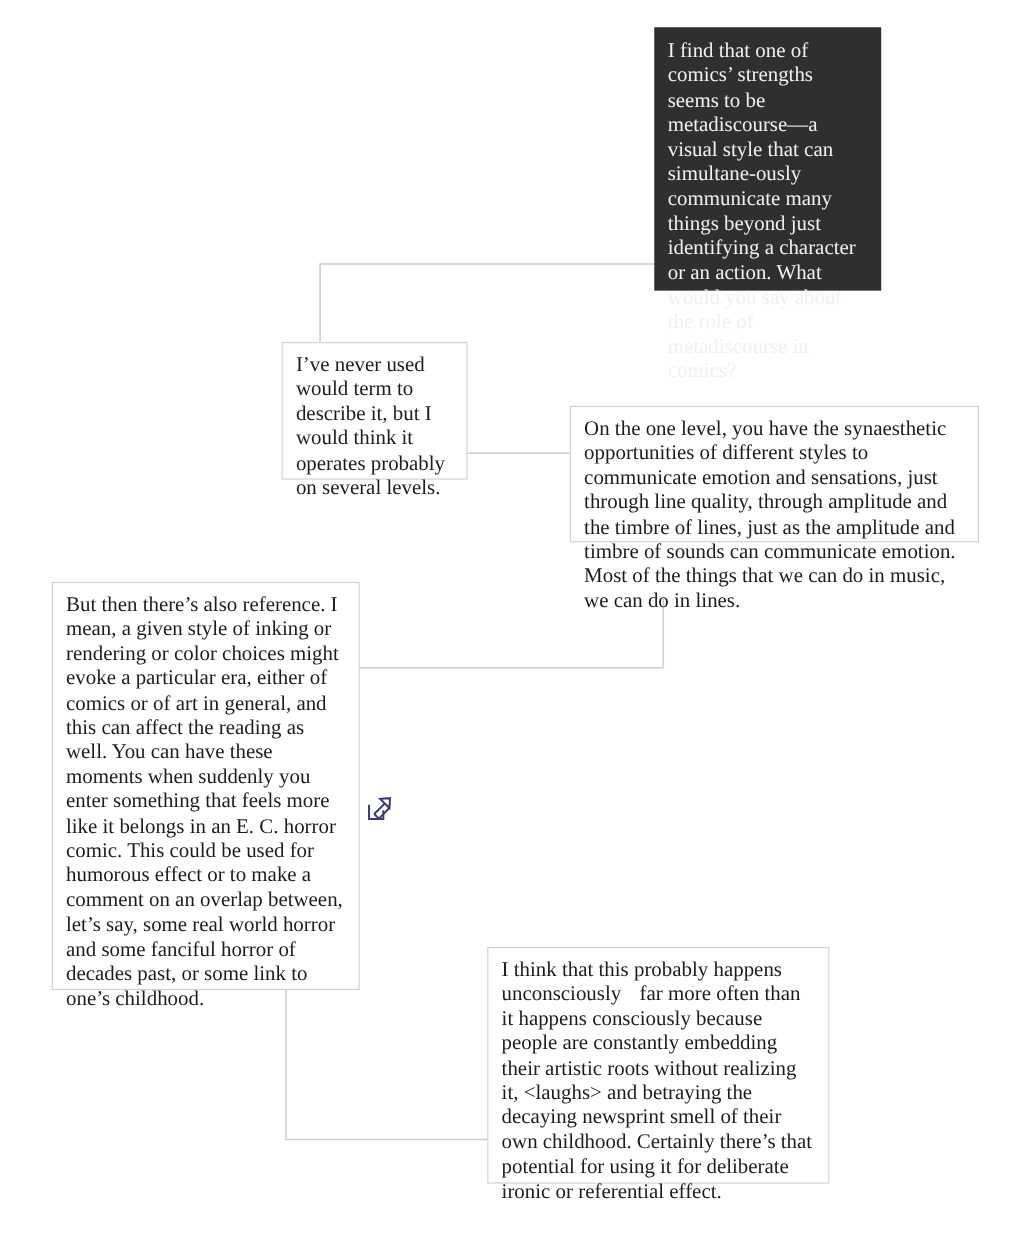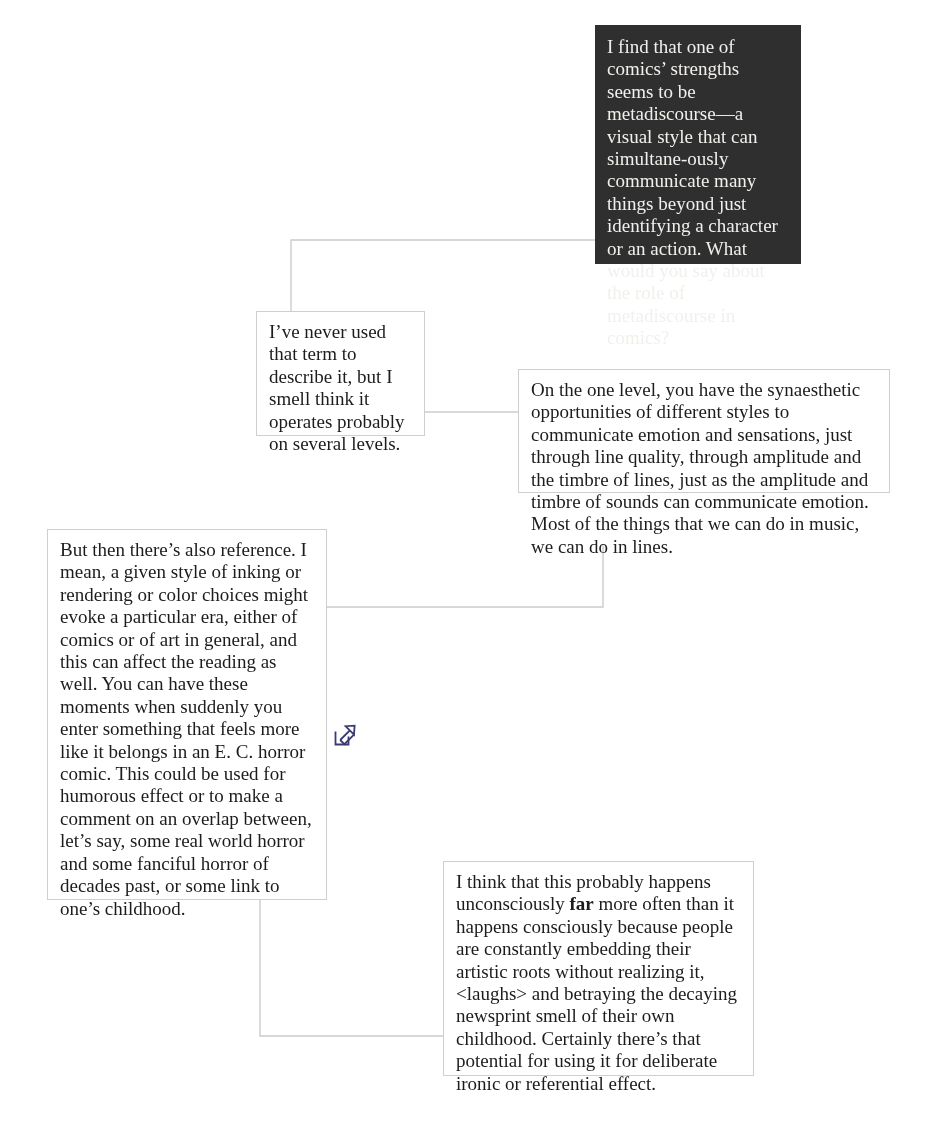--- a/index.html
+++ b/index.html
@@ -41,21 +41,22 @@
   .node.dark {
     background: #2f2f2f;
     border: 1px solid #2f2f2f;
     color: #f2f0ec;
   }
   .node .txt {
     display: block;
     white-space: pre-wrap;
   }
   .node b {
-    font-weight: 700;
+    font-weight: 400;
+    margin-left: 12px;
   }
   
   #node-prompt   { left: 595px; top: 25px;  width: 206px; height: 239px; padding: 10px 11px 10px 11px; }
   #node-reply1   { left: 256px; top: 311px; width: 169px; height: 125px; }
   #node-reply2   { left: 518px; top: 369px; width: 372px; height: 124px; }
   #node-reply3   { left: 47px;  top: 529px; width: 280px; height: 371px; }
   #node-reply4   { left: 443px; top: 861px; width: 311px; height: 215px; }
 
   #open-icon {
     position: absolute;
@@ -81,21 +82,21 @@
     <path d="M 603 544 L 603 607 L 325 607" fill="none" stroke="#cccccc" stroke-width="1.4"></path>
 
     <path d="M 260 900 L 260 1036 L 443 1036" fill="none" stroke="#cccccc" stroke-width="1.4"></path>
   </svg>
 
   <div class="node dark" id="node-prompt">
     <span class="txt">I find that one of comics’ strengths seems to be metadiscourse—a visual style that can simultane‐ously communicate many things beyond just identifying a character or an action. What would you say about the role of metadiscourse in comics?</span>
   </div>
 
   <div class="node" id="node-reply1">
-    <span class="txt">I’ve never used that term to describe it, but I smell think it operates probably on several levels.</span>
+    <span class="txt">I’ve never used would term to describe it, but I would think it operates probably on several levels.</span>
   </div>
 
   <div class="node" id="node-reply2">
     <span class="txt">On the one level, you have the synaesthetic opportunities of different styles to communicate emotion and sensations, just through line quality, through amplitude and the timbre of lines, just as the amplitude and timbre of sounds can communicate emotion. Most of the things that we can do in music, we can do in lines.</span>
   </div>
 
   <div class="node" id="node-reply3">
     <span class="txt">But then there’s also reference. I mean, a given style of inking or rendering or color choices might evoke a particular era, either of comics or of art in general, and this can affect the reading as well. You can have these moments when suddenly you enter something that feels more like it belongs in an E. C. horror comic. This could be used for humorous effect or to make a comment on an overlap between, let’s say, some real world horror and some fanciful horror of decades past, or some link to one’s childhood.</span>
   </div>
 

